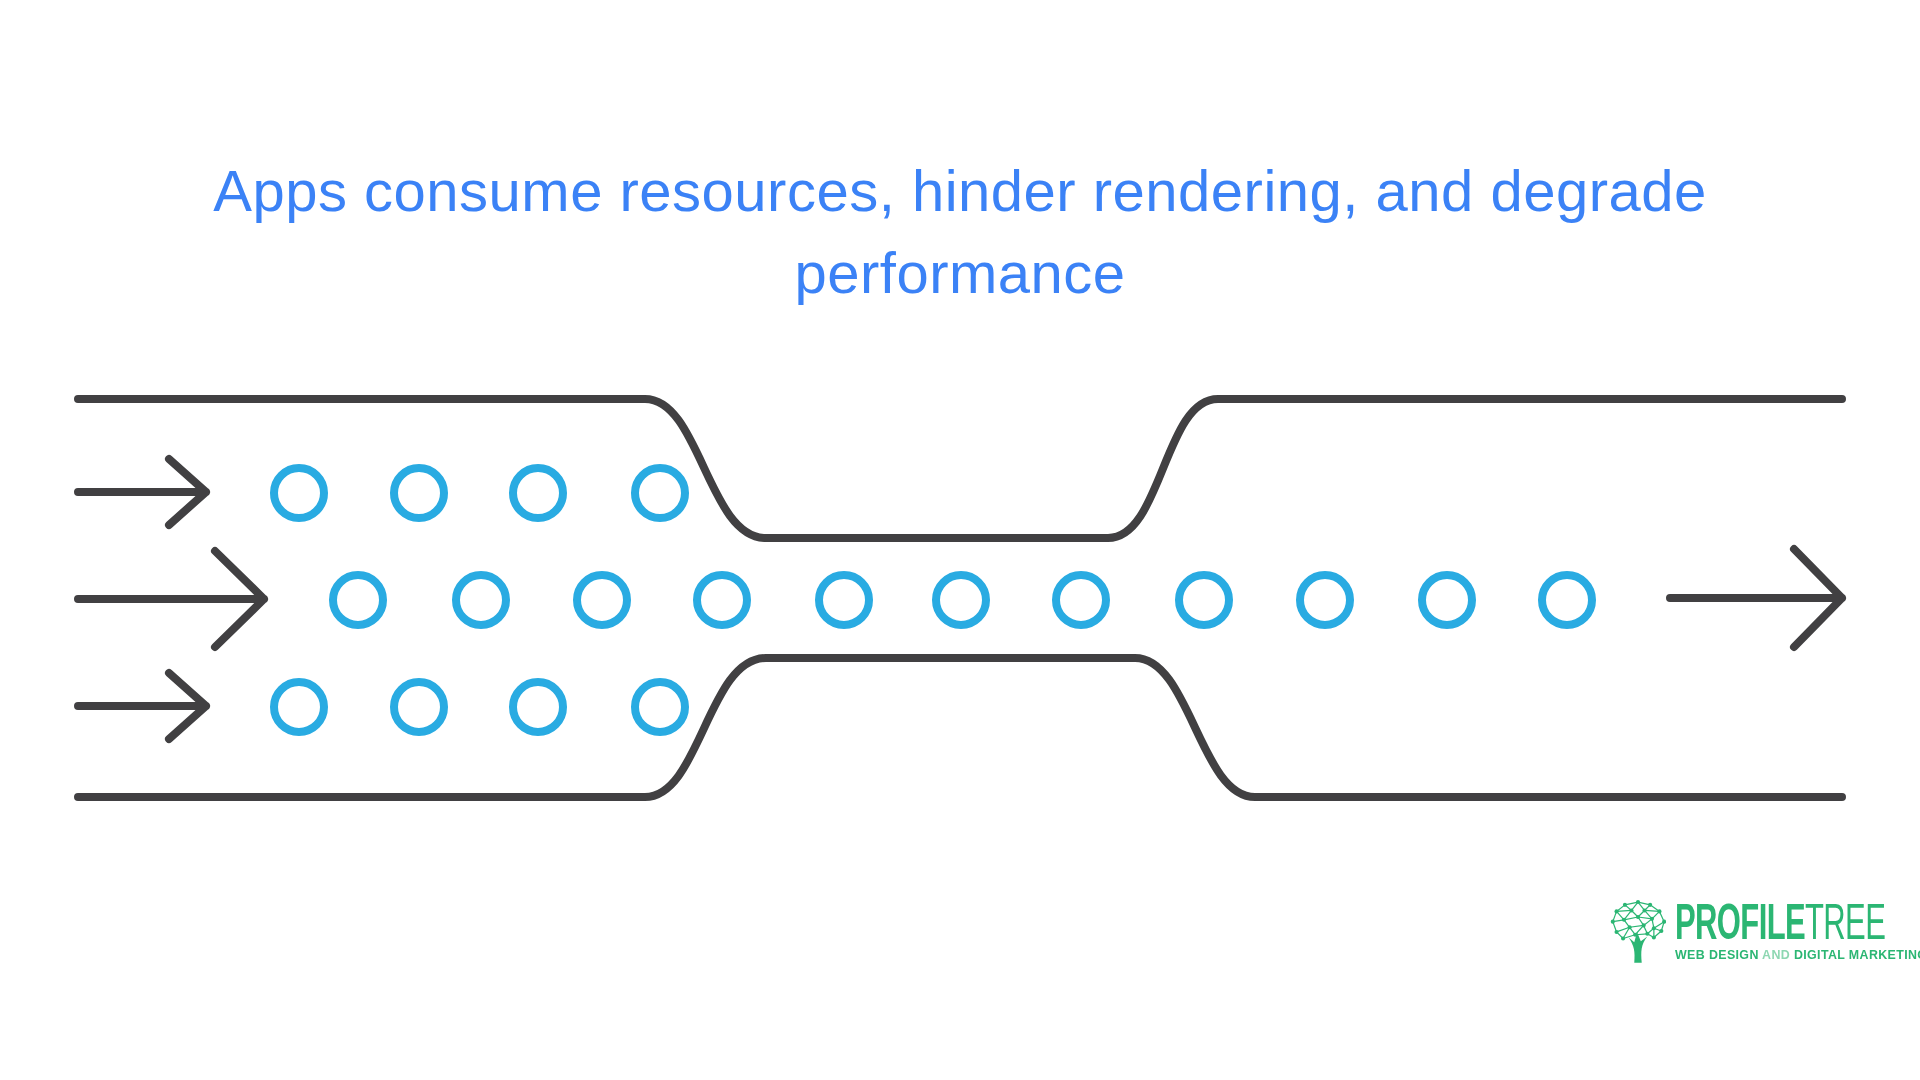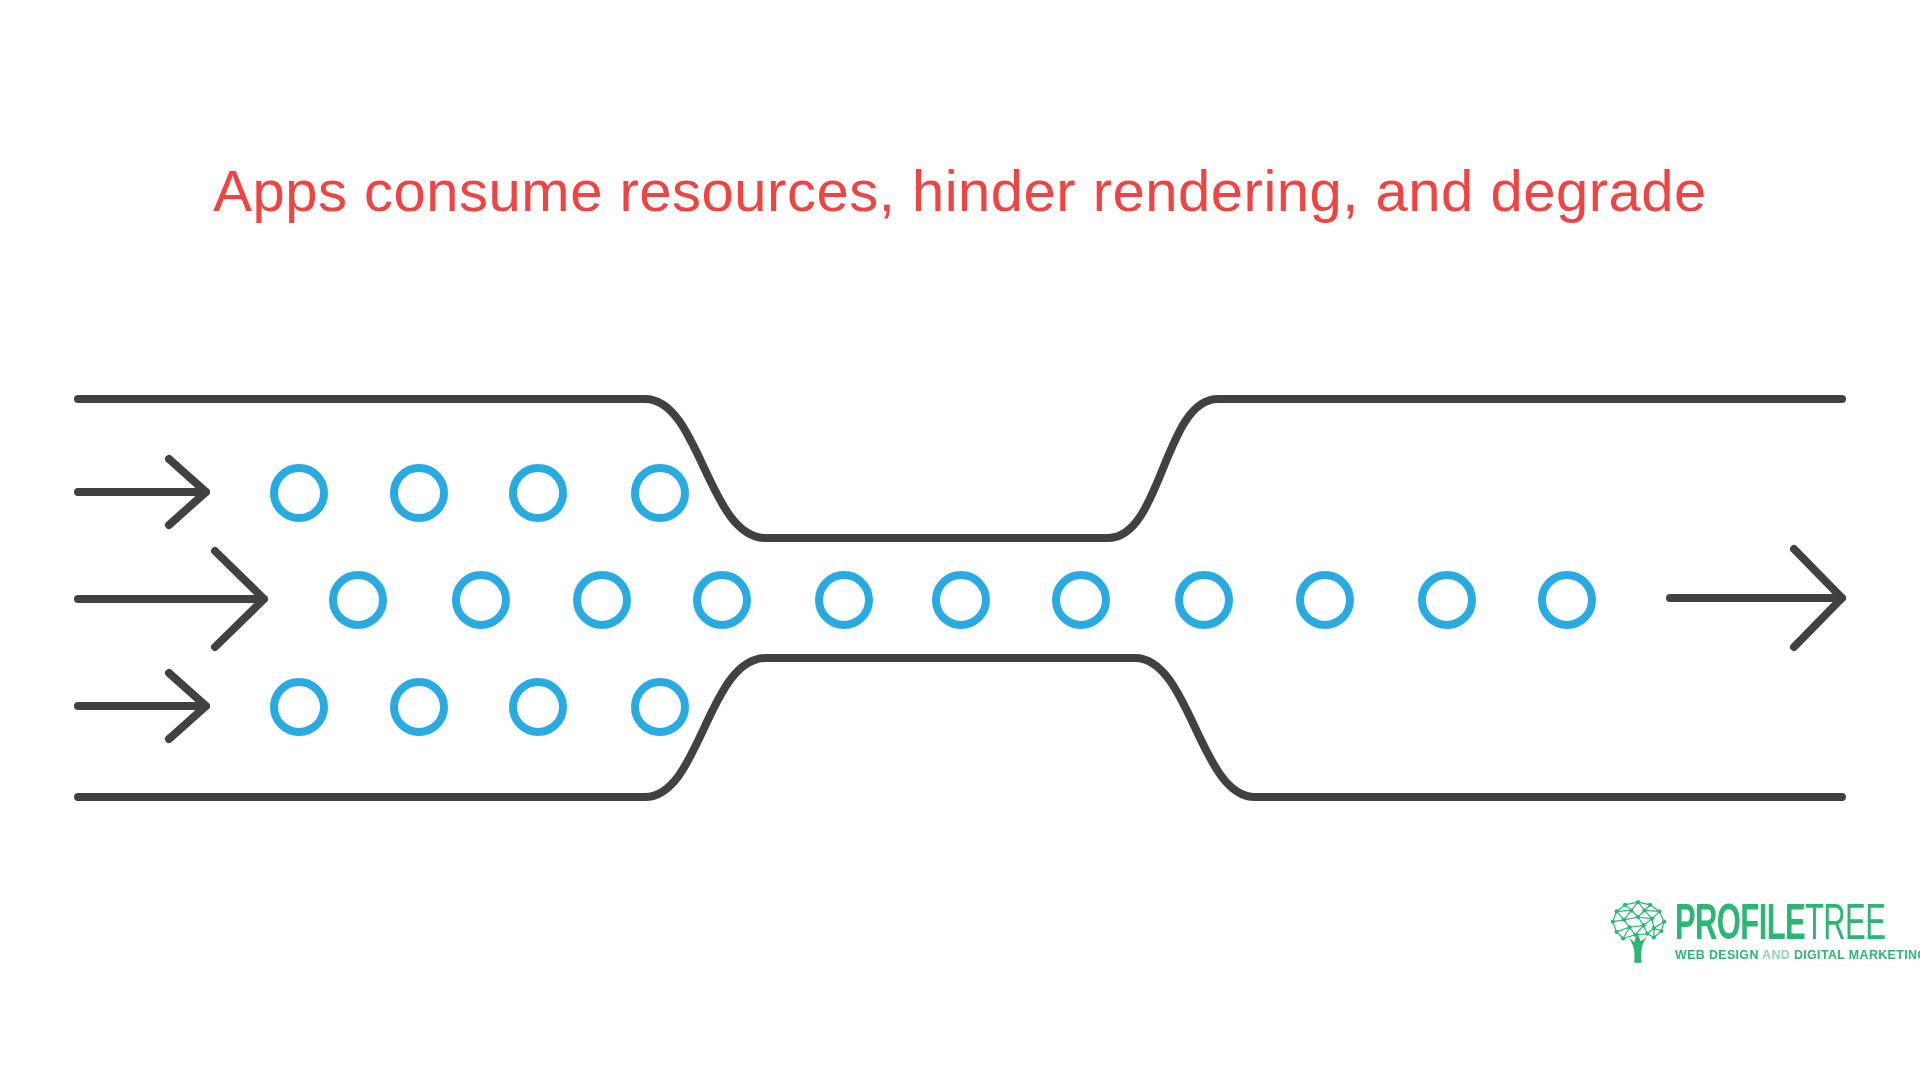--- a/index.html
+++ b/index.html
@@ -57,22 +57,23 @@
     white-space:nowrap;
     transform:scaleX(0.92);
     transform-origin:left center;
   }
 </style>
 </head>
 <body>
 
 <div class="slide">
 
-  <div class="title" style="color: #ef4444;">
+  <div class="title" style="color: #3b82f6;">
     <div>Apps consume resources, hinder rendering, and degrade</div>
+    <div>performance</div>
   </div>
 
   <svg class="diagram-svg" id="pipe-svg" viewBox="0 0 1920 1080">
     <path class="pipe-wall" id="pipe-top-wall" d="M 78 399 H 645 C 700 399, 708 538, 766 538 H 1108 C 1162 538, 1164 399, 1218 399 H 1842" stroke="#414042"></path>
     <path class="pipe-wall" id="pipe-bottom-wall" d="M 78 797 H 645 C 700 797, 708 658, 766 658 H 1135 C 1190 658, 1200 797, 1255 797 H 1842" stroke="#414042"></path>
     <g id="arrows-layer">
         <path d="M 78 492 H 206 M 169 459 L 206 492 L 169 525" fill="none" stroke="#414042" stroke-width="8" stroke-linecap="round" stroke-linejoin="round"></path>
         <path d="M 78 599 H 264 M 215 551 L 264 599 L 215 647" fill="none" stroke="#414042" stroke-width="8" stroke-linecap="round" stroke-linejoin="round"></path>
         <path d="M 78 706 H 206 M 169 673 L 206 706 L 169 739" fill="none" stroke="#414042" stroke-width="8" stroke-linecap="round" stroke-linejoin="round"></path>
         <path d="M 1670 598 H 1842 M 1794 549 L 1842 598 L 1794 647" fill="none" stroke="#414042" stroke-width="8" stroke-linecap="round" stroke-linejoin="round"></path>

